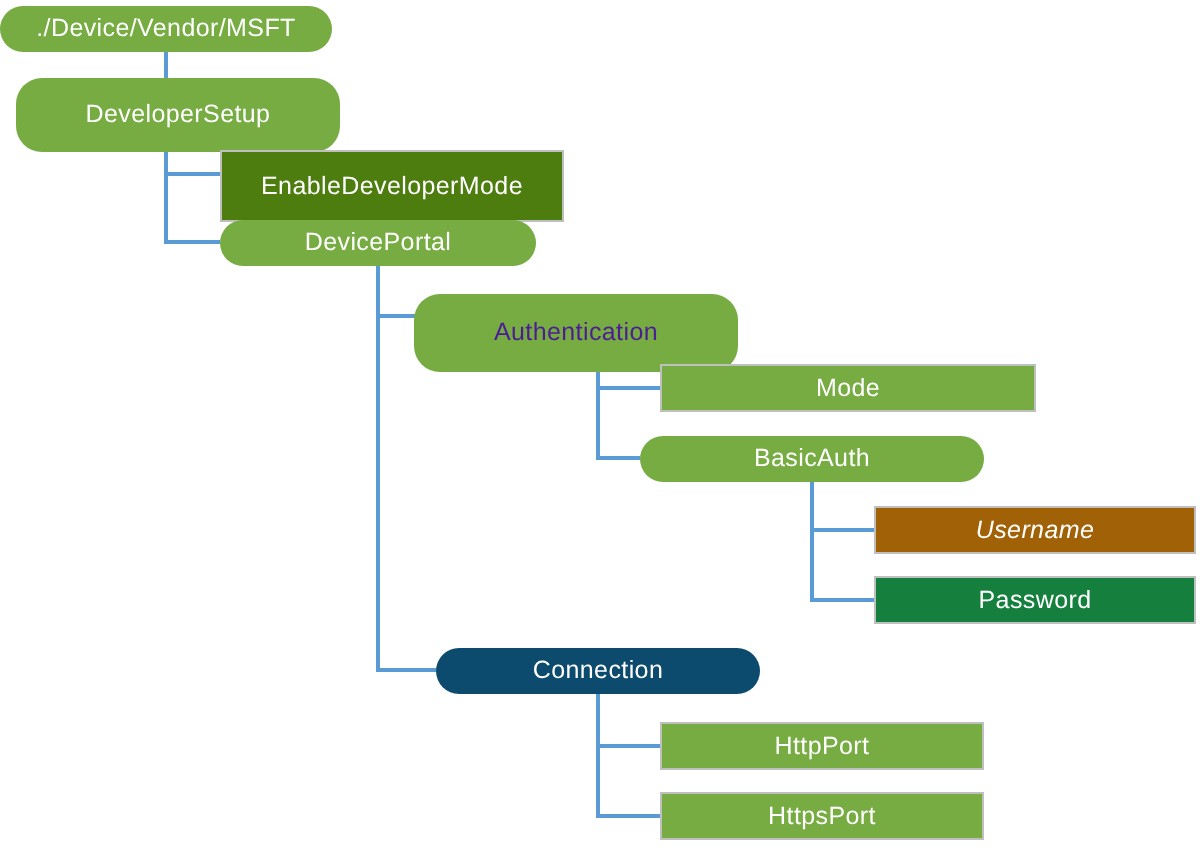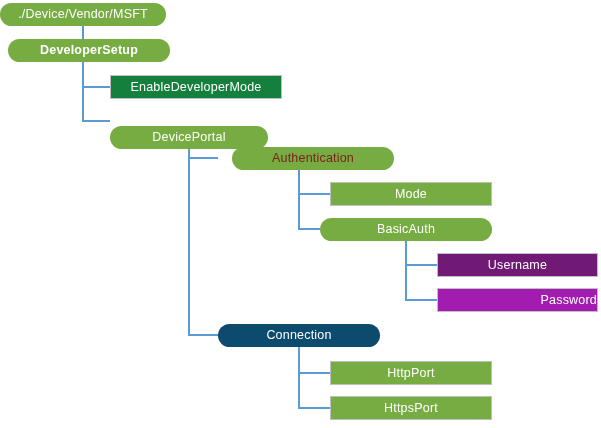--- a/index.html
+++ b/index.html
@@ -28,42 +28,42 @@
       <path d="M 299 170 L 299 229 L 320 229" fill="none" stroke="#5b9bd5" stroke-width="2"></path>
       <path d="M 406 241 L 406 265 L 437 265" fill="none" stroke="#5b9bd5" stroke-width="2"></path>
       <path d="M 406 241 L 406 300 L 437 300" fill="none" stroke="#5b9bd5" stroke-width="2"></path>
       <path d="M 299 347 L 299 373 L 330 373" fill="none" stroke="#5b9bd5" stroke-width="2"></path>
       <path d="M 299 347 L 299 408 L 330 408" fill="none" stroke="#5b9bd5" stroke-width="2"></path>
     </svg>
   <div id="node-layer">
       <div class="node pill root" style="left: 0px; top: 3px; width: 166px; height: 23px; background: rgb(118, 172, 65); color: rgb(255, 255, 255);">
         <span>./Device/Vendor/MSFT</span>
       </div>
-      <div class="node pill" style="left: 8px; top: 39px; width: 162px; height: 23px; background: rgb(118, 172, 65); color: rgb(255, 255, 255); font-weight: bold;">
+      <div class="node pill" style="left: 8px; top: 39px; width: 162px; height: 37px; background: rgb(118, 172, 65); color: rgb(255, 255, 255);">
         <span>DeveloperSetup</span>
       </div>
-      <div class="node leaf" style="left: 110px; top: 75px; width: 172px; height: 24px; background: #15803d; color: rgb(255, 255, 255); border-color: rgb(191, 191, 191);">
+      <div class="node leaf" style="left: 110px; top: 75px; width: 172px; height: 36px; background: #4d7c0f; color: rgb(255, 255, 255); border-color: rgb(191, 191, 191);">
         <span>EnableDeveloperMode</span>
       </div>
-      <div class="node pill" style="left: 110px; top: 110px; width: 158px; height: 23px; background: rgb(118, 172, 65); color: rgb(255, 255, 255); margin-top: 16px;">
+      <div class="node pill" style="left: 110px; top: 110px; width: 158px; height: 23px; background: rgb(118, 172, 65); color: rgb(255, 255, 255);">
         <span>DevicePortal</span>
       </div>
-      <div class="node pill" style="left: 232px; top: 147px; width: 162px; height: 23px; background: rgb(118, 172, 65); color: #7f1d1d;">
+      <div class="node pill" style="left: 207px; top: 147px; width: 162px; height: 39px; background: rgb(118, 172, 65); color: #4c1d95;">
         <span>Authentication</span>
       </div>
-      <div class="node leaf" style="left: 330px; top: 182px; width: 162px; height: 24px; background: rgb(118, 172, 65); color: rgb(255, 255, 255); border-color: rgb(191, 191, 191);">
+      <div class="node leaf" style="left: 330px; top: 182px; width: 188px; height: 24px; background: rgb(118, 172, 65); color: rgb(255, 255, 255); border-color: rgb(191, 191, 191);">
         <span>Mode</span>
       </div>
       <div class="node pill" style="left: 320px; top: 218px; width: 172px; height: 23px; background: rgb(118, 172, 65); color: rgb(255, 255, 255); justify-content: center;">
         <span>BasicAuth</span>
       </div>
-      <div class="node leaf" style="left: 437px; top: 253px; width: 161px; height: 24px; background: #701a75; color: rgb(255, 255, 255); border-color: rgb(191, 191, 191);">
+      <div class="node leaf" style="left: 437px; top: 253px; width: 161px; height: 24px; background: #a16207; color: rgb(255, 255, 255); border-color: rgb(191, 191, 191); font-style: italic;">
         <span>Username</span>
       </div>
-      <div class="node leaf" style="left: 437px; top: 288px; width: 161px; height: 24px; background: #a21caf; color: rgb(255, 255, 255); border-color: rgb(191, 191, 191); justify-content: flex-end;">
+      <div class="node leaf" style="left: 437px; top: 288px; width: 161px; height: 24px; background: #15803d; color: rgb(255, 255, 255); border-color: rgb(191, 191, 191);">
         <span>Password</span>
       </div>
       <div class="node pill" style="left: 218px; top: 324px; width: 162px; height: 23px; background: #0c4a6e; color: rgb(255, 255, 255);">
         <span>Connection</span>
       </div>
       <div class="node leaf" style="left: 330px; top: 361px; width: 162px; height: 24px; background: rgb(118, 172, 65); color: rgb(255, 255, 255); border-color: rgb(191, 191, 191);">
         <span>HttpPort</span>
       </div>
       <div class="node leaf" style="left: 330px; top: 396px; width: 162px; height: 24px; background: rgb(118, 172, 65); color: rgb(255, 255, 255); border-color: rgb(191, 191, 191); text-align: center;">
         <span>HttpsPort</span>

